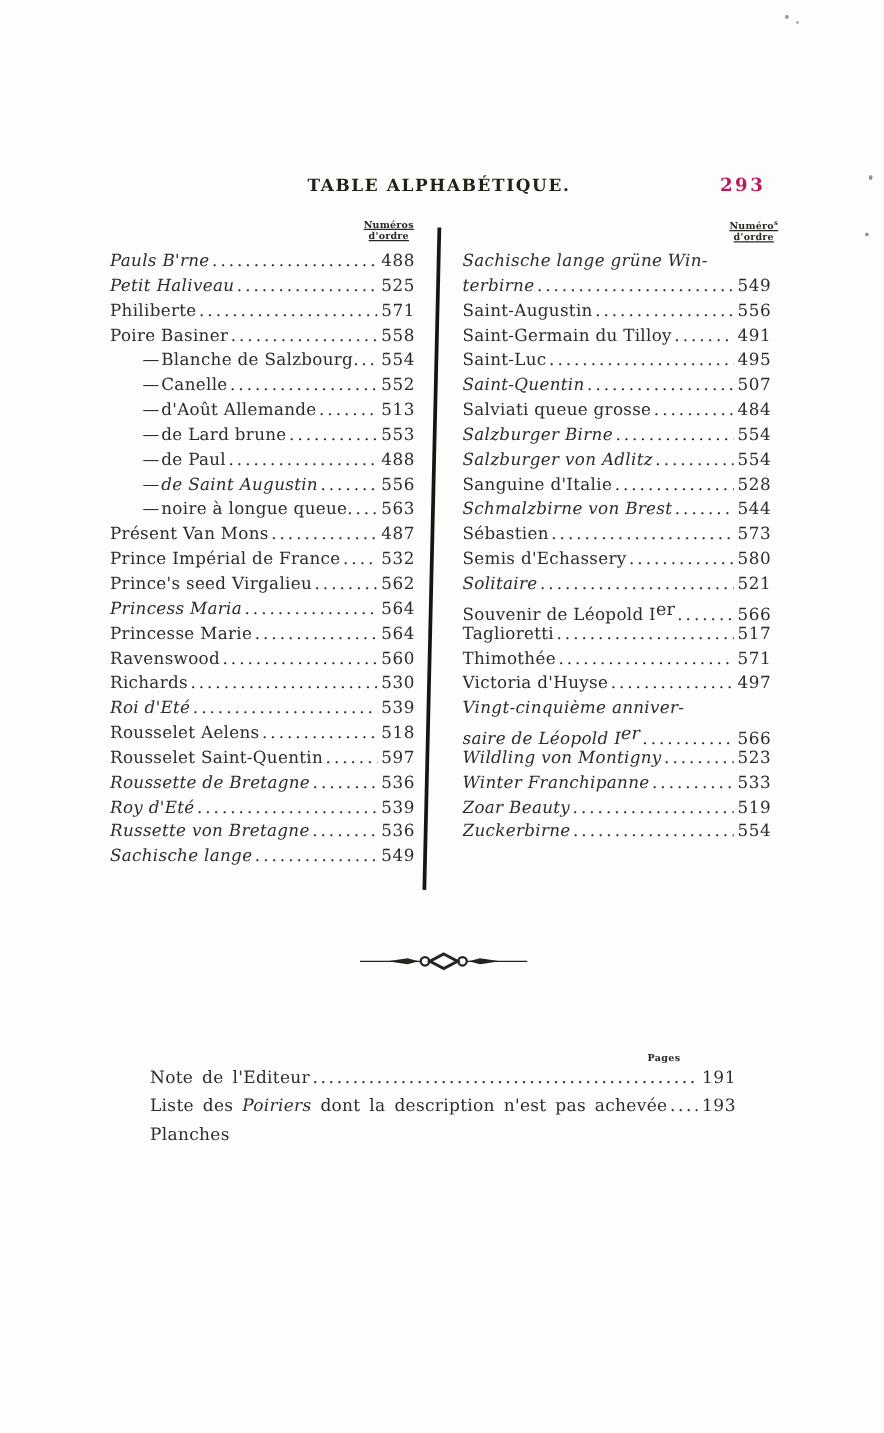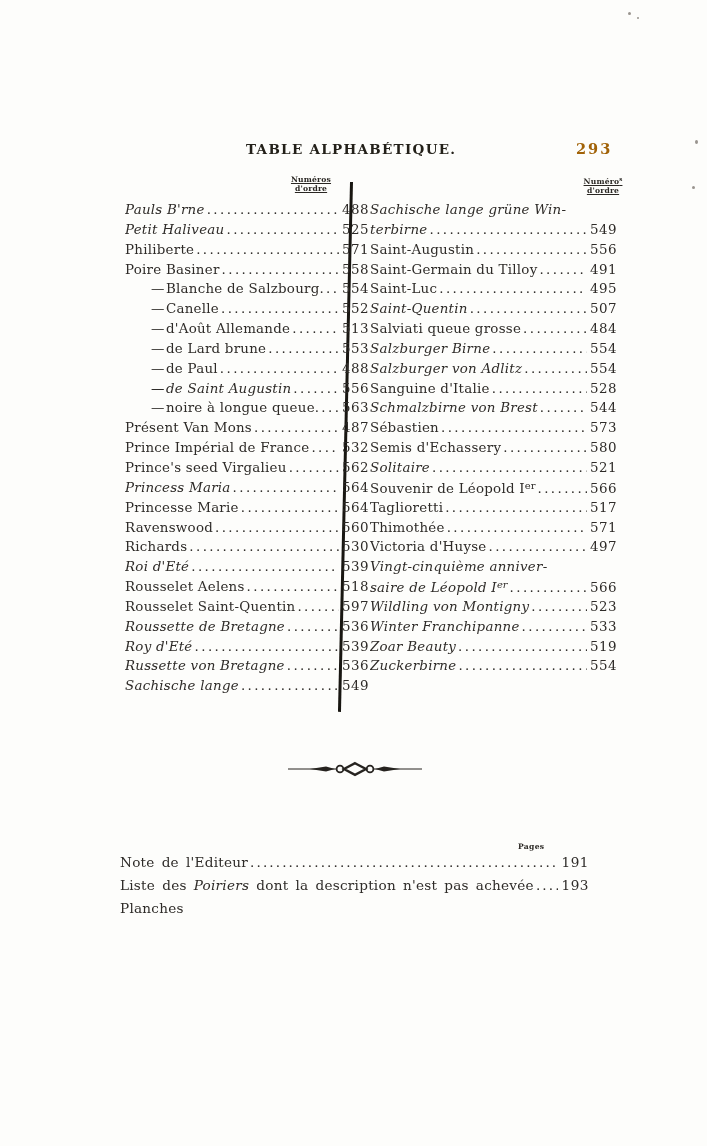--- a/index.html
+++ b/index.html
@@ -9,54 +9,54 @@
     font-family:"DejaVu Serif","Liberation Serif",serif;
     color:#2e2b28;
   }
   .running-title{
     position:absolute;left:246px;top:141px;
     font-size:13.5px;font-weight:bold;letter-spacing:1.3px;color:#232019;
     white-space:nowrap;
   }
   .pageno{
     position:absolute;left:576px;top:140px;
-    font-size:14.5px;font-weight:bold;letter-spacing:2px;color:#a16207;
+    font-size:14.5px;font-weight:bold;letter-spacing:2px;color:#be185d;
   }
   .colhead{
     position:absolute;width:62px;text-align:center;
     font-size:7.6px;font-weight:bold;line-height:9px;letter-spacing:.2px;color:#2a2723;text-decoration:underline;
   }
   .colhead.l{left:280px;top:175px;}
   .colhead.r{left:572px;top:175px;}
   .colhead .hsup{font-size:5.5px;vertical-align:3px;}
   .divider{
     position:absolute;left:350px;top:182px;width:2.6px;height:530px;
     background:#181611;transform:rotate(1.3deg);transform-origin:top left;
   }
   .col{position:absolute;top:202px;font-size:13.4px;}
-  .col.cl{left:88px;width:244px;margin-left:37px;}
+  .col.cl{left:88px;width:244px;}
   .col.cr{left:370px;width:247px;}
   .row{display:flex;align-items:baseline;height:19.85px;white-space:nowrap;overflow:hidden;}
   .nm{flex:none;letter-spacing:.25px;}
   .i{font-style:italic;}
   .ind{margin-left:0;}
   .dash{flex:none;display:inline-block;width:41px;padding-left:26px;box-sizing:border-box;}
   .leader{flex:1;overflow:hidden;margin:0 3px 0 2px;min-width:0;}
   .leader::after{content:"............................................................";letter-spacing:2.4px;}
   .num{flex:none;min-width:27px;text-align:right;letter-spacing:.5px;}
   .ornament{position:absolute;left:288px;top:761px;width:134px;height:16px;}
   .pages-label{
     position:absolute;left:518px;top:842px;width:70px;text-align:left;
     font-size:7.6px;font-weight:bold;letter-spacing:.3px;color:#2a2723;
   }
   .footer{position:absolute;left:120px;top:854px;width:469px;font-size:13.6px;}
   .f-row{display:flex;align-items:baseline;height:23.2px;white-space:nowrap;overflow:hidden;word-spacing:2.5px;}
   .f-row .leader::after{letter-spacing:2.1px;}
   .f-num{flex:none;min-width:28px;text-align:right;letter-spacing:.5px;}
-  .sup{font-size:10px;vertical-align:4px;letter-spacing:0;}
+  .sup{font-size:14px;vertical-align:4px;letter-spacing:0;}
   .speck{position:absolute;background:#777069;border-radius:50%;opacity:.75;}
 </style>
 </head>
 <body>
 
 <div class="page">
 
   <div class="running-title">TABLE ALPHABÉTIQUE.</div>
   <div class="pageno">293</div>
 

